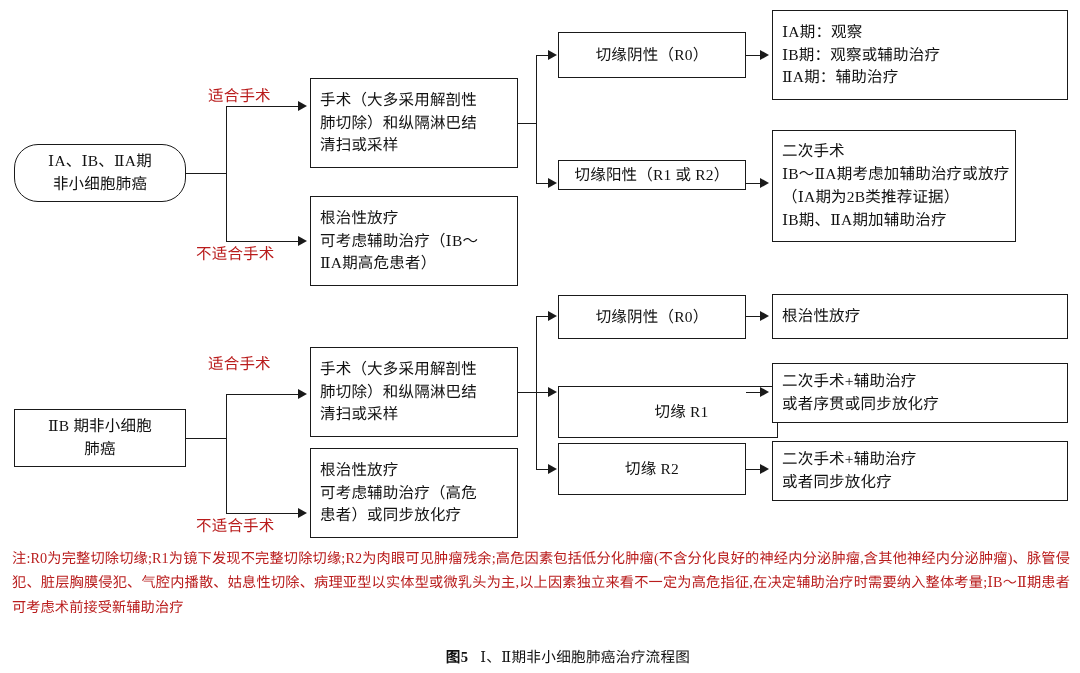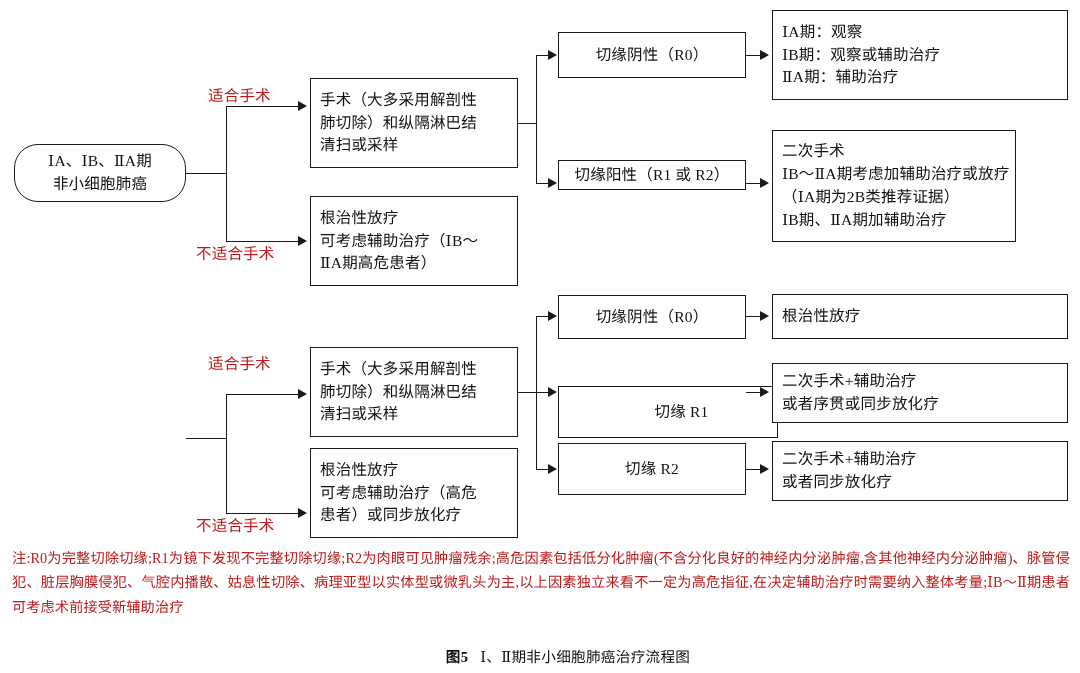--- a/index.html
+++ b/index.html
@@ -156,20 +156,24 @@
     <span class="ln">ⅡA期：辅助治疗</span>
   </div>
 
   <div class="node left" style="left:772px; top:130px; width:244px; height:112px;">
     <span class="ln">二次手术</span>
     <span class="ln">ⅠB～ⅡA期考虑加辅助治疗或放疗</span>
     <span class="ln">（ⅠA期为2B类推荐证据）</span>
     <span class="ln">ⅠB期、ⅡA期加辅助治疗</span>
   </div>
 
+  <div class="node center" style="left:14px; top:409px; width:172px; height:58px;">
+    <span class="ln">ⅡB 期非小细胞</span>
+    <span class="ln">肺癌</span>
+  </div>
 
   <div class="hline" style="left:186px; top:438px; width:40px;"></div>
   <div class="vline" style="left:226px; top:394px; height:119px;"></div>
 
   <div class="hline" style="left:226px; top:394px; width:74px;"></div>
   <div class="arrow" style="left:298px; top:389px;"></div>
   <div class="edge-label" style="left:208px; top:356px;">适合手术</div>
 
   <div class="hline" style="left:226px; top:513px; width:74px;"></div>
   <div class="arrow" style="left:298px; top:508px;"></div>

